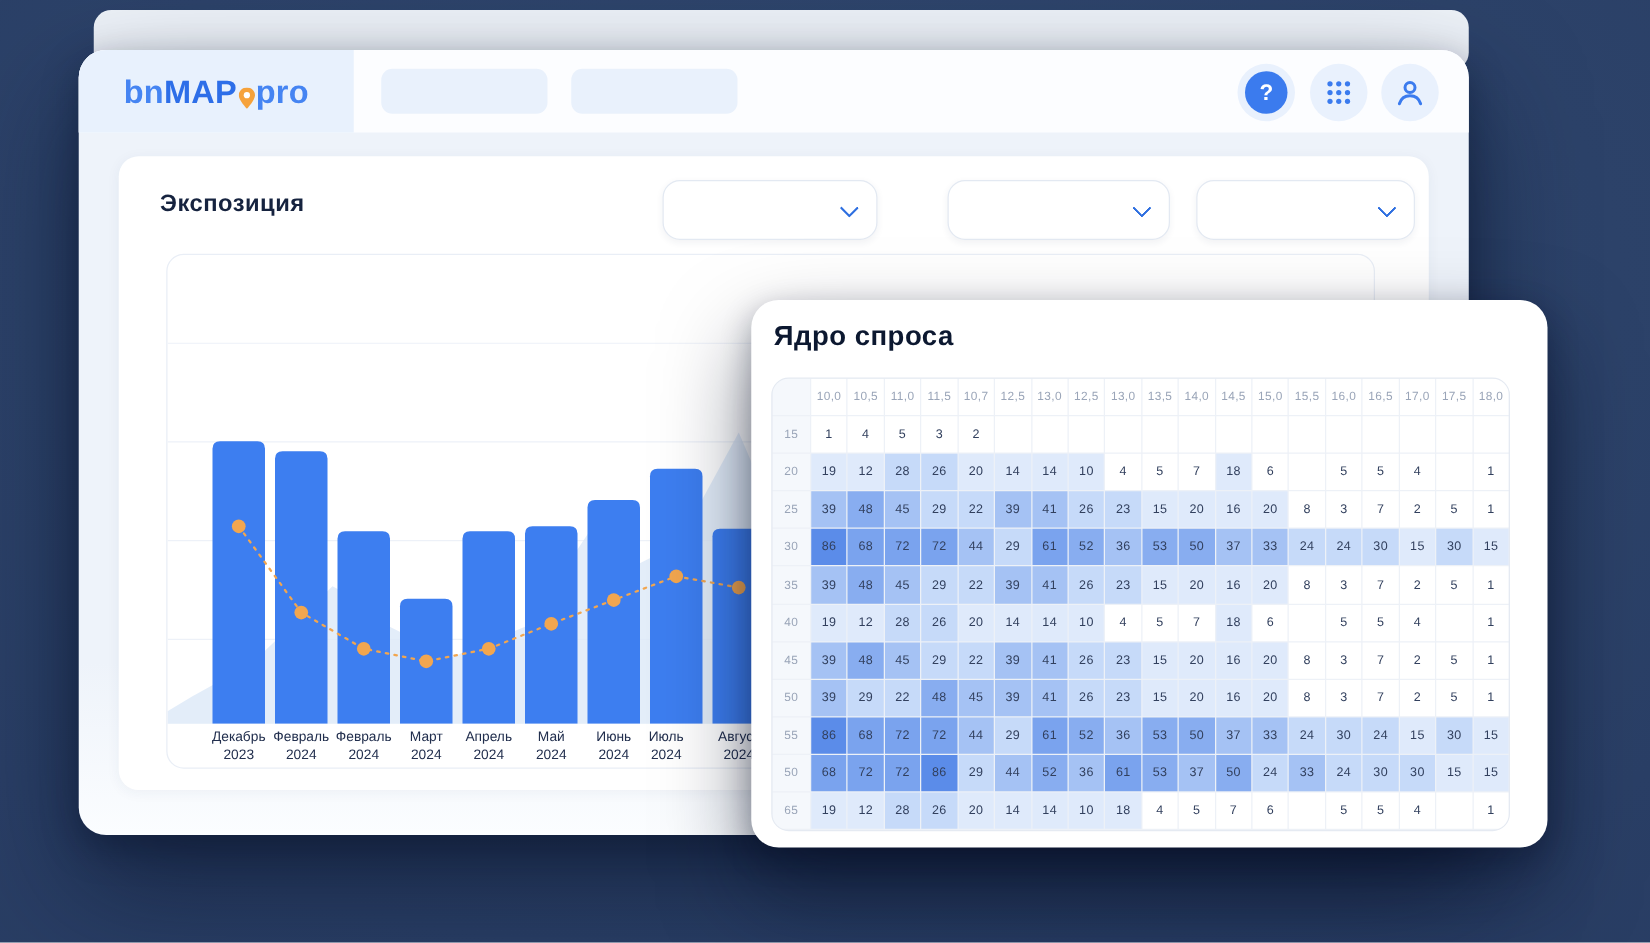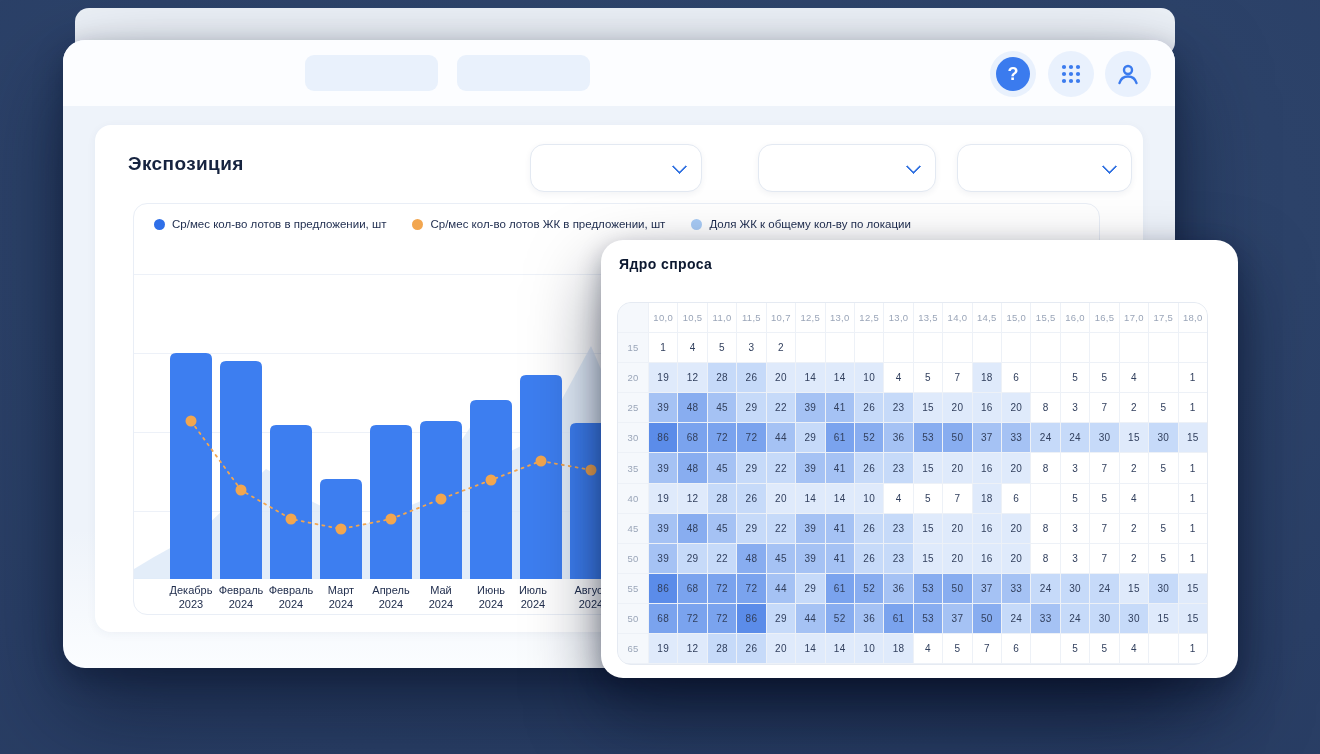--- a/index.html
+++ b/index.html
@@ -75,21 +75,21 @@
   .months{position:absolute;left:0;top:380px;width:100%;height:30px;}
   .month{
     position:absolute;width:70px;text-align:center;font-size:11px;line-height:13.5px;color:#222f4e;
   }
   .demand-panel{
     position:absolute;left:601px;top:240px;width:637px;height:438px;background:#ffffff;
     border-radius:22px;z-index:5;
     box-shadow:0 34px 70px rgba(6,14,36,.5), 0 8px 24px rgba(6,14,36,.3);
   }
   .demand-title{
-    position:absolute;left:18px;top:16px;font-size:14px;font-weight:800;color:#0c1830;letter-spacing:.4px;
+    position:absolute;left:18px;top:16px;font-size:22px;font-weight:800;color:#0c1830;letter-spacing:.4px;
   }
   .heat-table{
     position:absolute;left:16px;top:62px;width:589px;height:361px;
     border:1px solid #e5eaf2;border-radius:14px;overflow:hidden;
     display:grid;grid-template-columns:30px repeat(19, 1fr);grid-auto-rows:29.1px;
     gap:1px;background:#edf1f7;
   }
   .hcell{
     background:#fff;display:flex;align-items:center;justify-content:center;
     font-size:9.5px;color:#9aa5b8;letter-spacing:.3px;
@@ -101,20 +101,31 @@
     font-size:10px;color:#32405e;letter-spacing:.3px;
   }
 </style>
 </head>
 <body>
 
 <div class="back-strip"></div>
 
 <div class="main-window">
   <div class="win-header">
+    <div class="logo-panel">
+      <div class="logo">
+        <span>bn</span>
+          <span class="bold">MAP</span>
+          <svg class="pin" width="13" height="17" viewBox="0 0 13 17">
+            <path d="M6.5 0C2.9 0 0 2.8 0 6.2 0 10.4 6.5 17 6.5 17S13 10.4 13 6.2C13 2.8 10.1 0 6.5 0Z" fill="#f6a23b"></path>
+            <circle cx="6.5" cy="6.1" r="2.5" fill="#fff"></circle>
+          </svg>
+          <span>pro</span>
+      </div>
+    </div>
     <div class="hfield f1"></div>
     <div class="hfield f2"></div>
     <div class="hicon help">
       <div class="help-inner">?</div>
     </div>
     <div class="hicon grid">
       <svg width="22" height="22" viewBox="0 0 22 22">
         <g fill="#3b7bee">
           <circle cx="4" cy="4" r="2.1"></circle>
             <circle cx="11" cy="4" r="2.1"></circle>
@@ -142,34 +153,20 @@
         <span class="chev"></span>
       </div>
     <div class="select s2">
         <span class="chev"></span>
       </div>
     <div class="select s3">
         <span class="chev"></span>
       </div>
 
     <div class="chart-box">
-      <div class="legend" id="legend">
-          <div class="legend-item">
-            <span class="legend-dot" style="background: rgb(47, 111, 232);"></span>
-            <span class="legend-label">Ср/мес кол-во лотов в предложении, шт</span>
-          </div>
-          <div class="legend-item">
-            <span class="legend-dot" style="background: rgb(242, 166, 79);"></span>
-            <span class="legend-label">Ср/мес кол-во лотов ЖК в предложении, шт</span>
-          </div>
-          <div class="legend-item">
-            <span class="legend-dot" style="background: rgb(168, 203, 245);"></span>
-            <span class="legend-label">Доля ЖК к общему кол-ву по локации</span>
-          </div>
-        </div>
       <svg class="plot-svg" id="plot" width="965" height="305" viewBox="0 0 965 305">
           <line x1="0" y1="0.5" x2="965" y2="0.5" stroke="#edf1f8" stroke-width="1"></line>
           <line x1="0" y1="79.5" x2="965" y2="79.5" stroke="#edf1f8" stroke-width="1"></line>
           <line x1="0" y1="158.5" x2="965" y2="158.5" stroke="#edf1f8" stroke-width="1"></line>
           <line x1="0" y1="237.5" x2="965" y2="237.5" stroke="#edf1f8" stroke-width="1"></line>
           <line x1="0" y1="305" x2="965" y2="305" stroke="#edf1f8" stroke-width="1"></line>
           <path d="M0 295 L20 283 L67 257 L132 195 L160 210 L177 227 L227 252 L287 227 L337 152 L367 182 L397 167 L427 127 L457 72 L472 107 L487 147 L530 155 L580 170 L620 155 L680 165 L740 150 L800 160 L870 145 L930 155 L965 145 L965 305 L0 305 Z" fill="#dce8f7" opacity="0.8"></path>
           <path d="M36 305 L36 85 Q36 79 42 79 L72 79 Q78 79 78 85 L78 305 Z" fill="#3d7ef0"></path>
           <path d="M86 305 L86 93 Q86 87 92 87 L122 87 Q128 87 128 93 L128 305 Z" fill="#3d7ef0"></path>
           <path d="M136 305 L136 157 Q136 151 142 151 L172 151 Q178 151 178 157 L178 305 Z" fill="#3d7ef0"></path>

